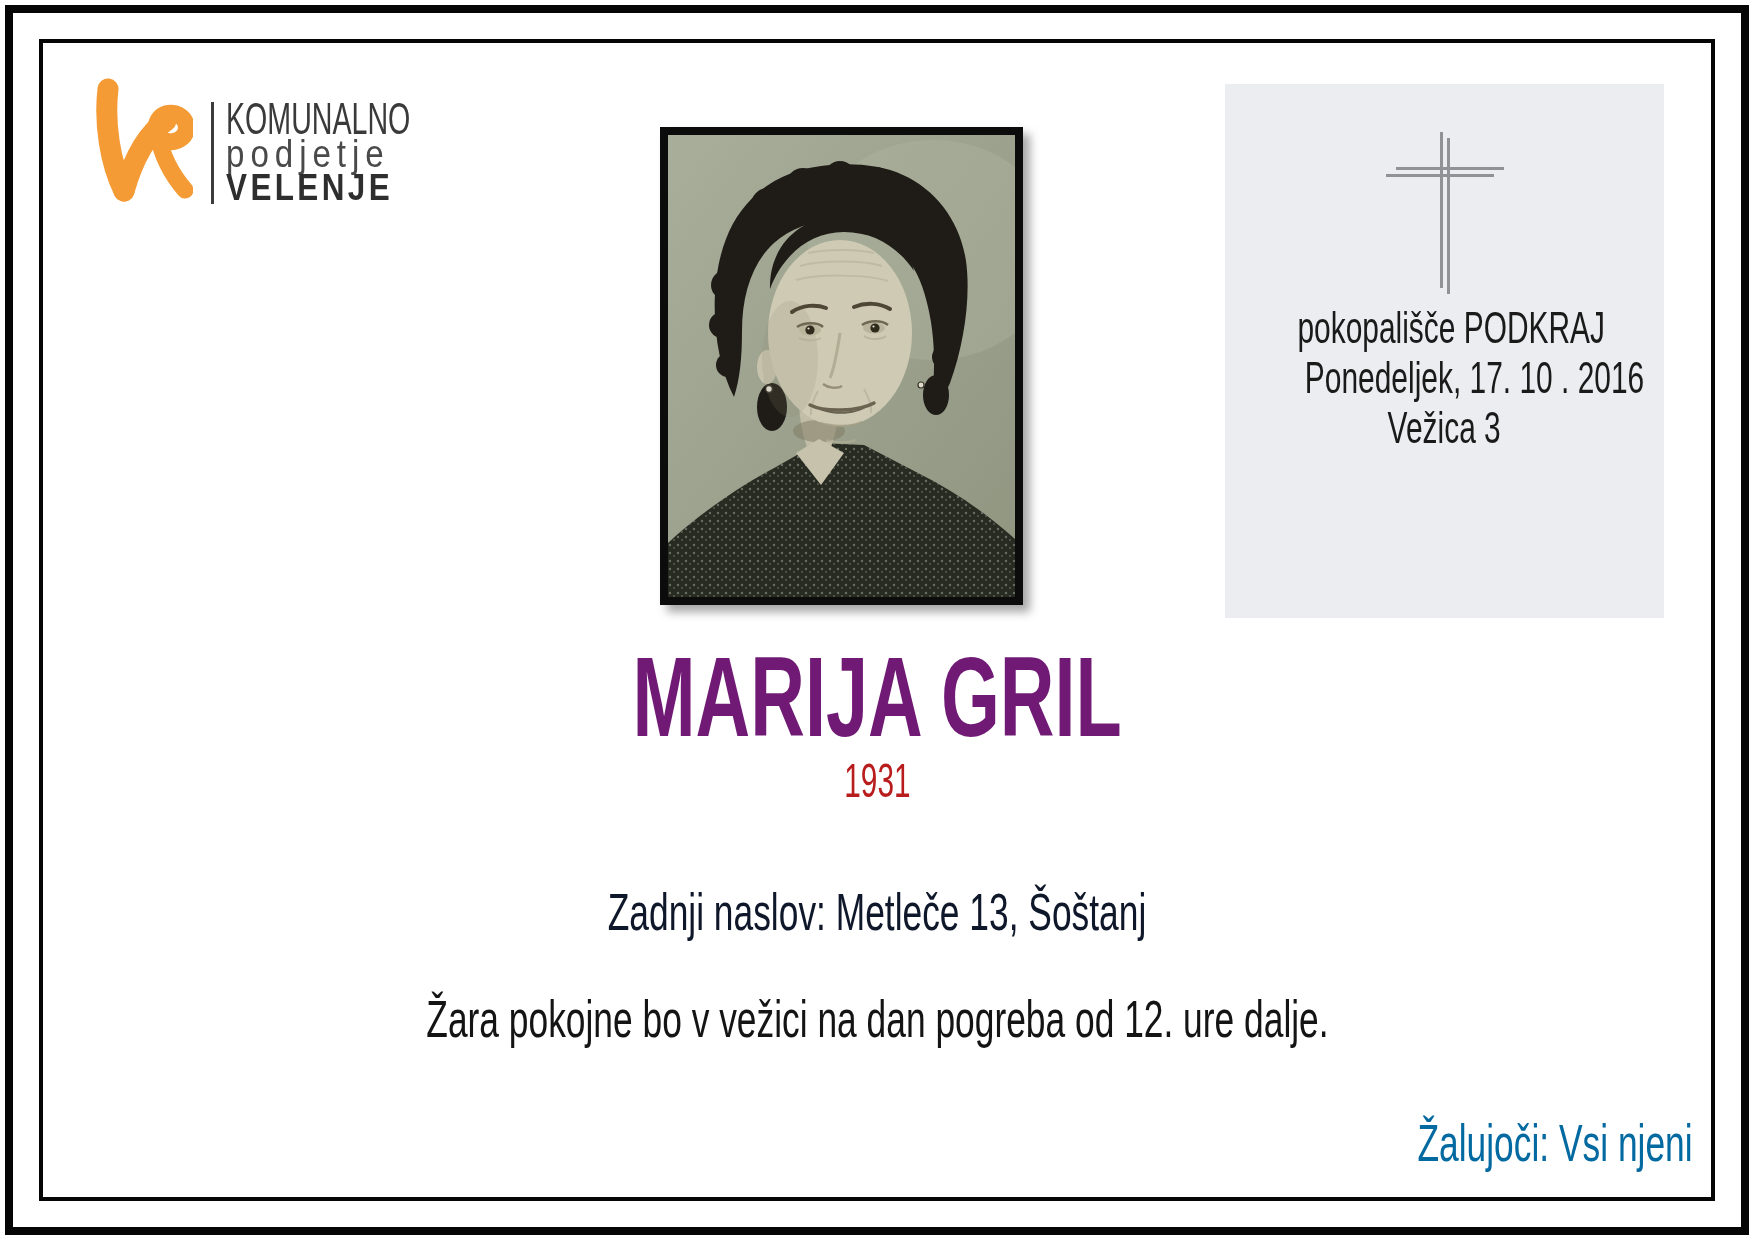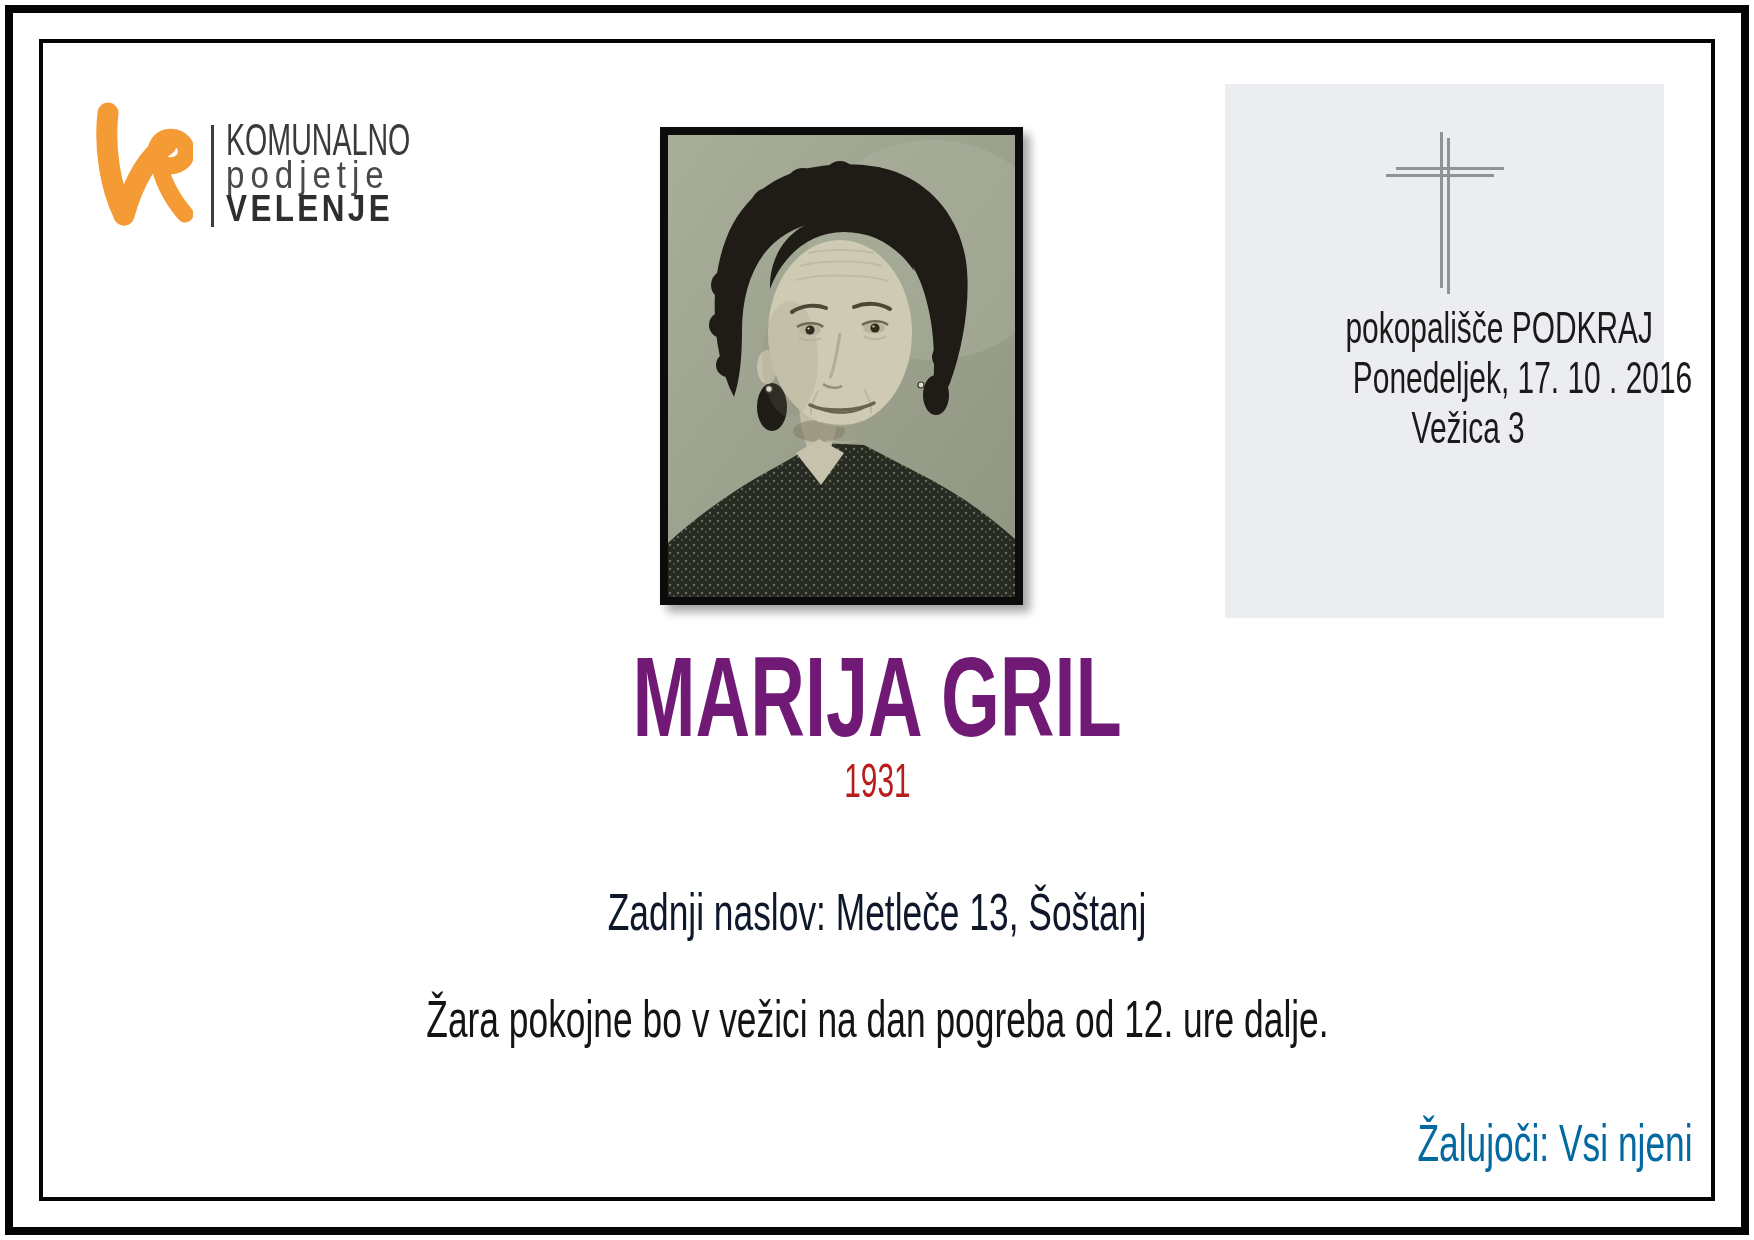--- a/index.html
+++ b/index.html
@@ -2,21 +2,21 @@
 <html><head>
 <meta charset="utf-8">
 <style>
   html,body{margin:0;padding:0;background:#ffffff;}
   .page{position:relative;width:1754px;height:1240px;background:#ffffff;overflow:hidden;
         font-family:"Liberation Sans", sans-serif;color:#161616;}
   .frame-outer{position:absolute;left:5px;top:5px;right:5px;bottom:5px;border:8px solid #050505;pointer-events:none;}
   .frame-inner{position:absolute;left:39px;top:39px;right:39px;bottom:39px;border:4px solid #050505;pointer-events:none;}
 
   
-  .logo{position:absolute;left:88px;top:95px;display:flex;align-items:flex-end;}
+  .logo{position:absolute;left:88px;top:74px;display:flex;align-items:center;}
   .logo-mark{width:105px;height:125px;display:block;}
   .logo-divider{width:3px;height:102px;background:#3c3c3c;margin:26px 0 0 18px;}
   .logo-text{margin:26px 0 0 12px;color:#3a3a3a;}
   .logo-l1{font-size:44px;line-height:38px;letter-spacing:0px;font-weight:400;color:#3a3a3a;}
   .logo-l2{font-size:39px;line-height:32px;letter-spacing:7px;font-weight:400;color:#4a4a4a;}
   .logo-l3{font-size:37px;line-height:36px;letter-spacing:4px;font-weight:700;color:#2e2e2e;}
 
   
   .sx{display:inline-block;white-space:nowrap;transform-origin:50% 50%;}
   .sx-left{transform-origin:0 50%;}
@@ -30,21 +30,21 @@
 
   
   .photo{position:absolute;left:660px;top:127px;width:347px;height:462px;border:8px solid #0c0c0c;
          box-shadow:7px 7px 9px rgba(0,0,0,0.35);background:#9aa08c;}
   .photo svg{display:block;}
 
   
   .funeral-box{position:absolute;left:1225px;top:84px;width:439px;height:534px;background:#ECEDF0;text-align:center;}
   .cross-wrap{margin-top:48px;height:162px;}
   .funeral-title{margin-top:13px;font-size:60px;line-height:62px;font-weight:700;color:#151515;}
-  .funeral-lines{margin-top:9px;font-size:44px;line-height:50px;font-weight:400;color:#1a1a1a;padding-left:48px;}
+  .funeral-lines{margin-top:9px;font-size:44px;line-height:50px;font-weight:400;color:#1a1a1a;}
 
   
   .center-band{position:absolute;left:44px;right:44px;text-align:center;}
   .name{top:640px;font-size:113px;line-height:114px;font-weight:700;color:#701a75;}
   .year{top:745px;font-size:48px;line-height:72px;font-weight:500;color:#b91c1c;}
   .address{top:885px;font-size:52px;line-height:54px;color:#0f172a;}
   .urn{top:992px;font-size:52px;line-height:54px;color:#141414;}
   .mourners{position:absolute;right:61px;top:1116px;font-size:52px;line-height:54px;color:#0369a1;text-align:right;}
 </style>
 </head>

